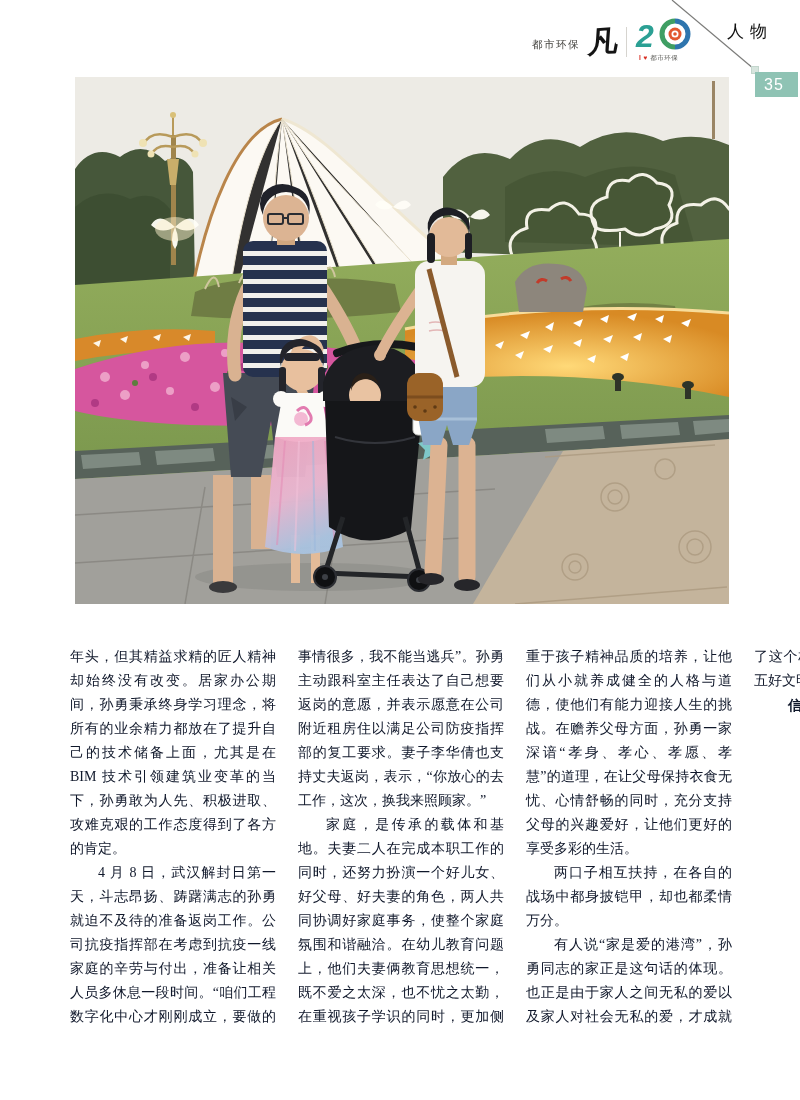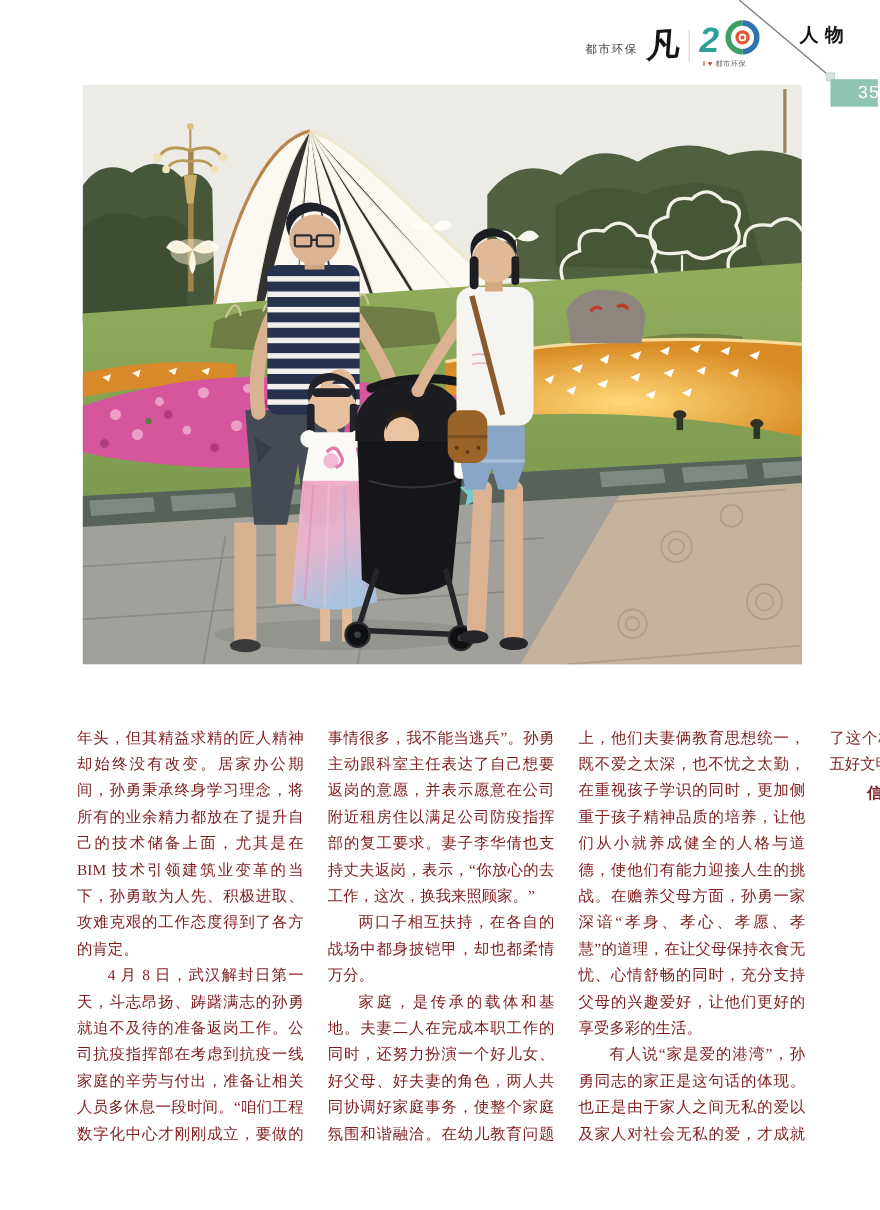--- a/index.html
+++ b/index.html
@@ -22,45 +22,45 @@
   }
   .brand-divider{width:1px;height:30px;background:#d6d4cf;}
   .logo20{position:relative;width:58px;height:52px;}
   .logo20 svg{display:block;}
   .logo-tagline{
     position:absolute;left:4px;top:38px;white-space:nowrap;
     font-size:6.5px;color:#5b5b57;letter-spacing:.5px;
   }
   .logo-tagline .red{color:#d93025;font-weight:bold;}
   .section-label{
-    position:absolute;left:727px;top:20px;font-size:17px;font-weight:bold;
+    position:absolute;left:727px;top:20px;font-size:17px;font-weight:normal;
     color:#111;letter-spacing:6px;
   }
   .callout-line{position:absolute;left:0;top:0;width:800px;height:80px;pointer-events:none;}
   .corner-square{
     position:absolute;left:751px;top:66px;width:8px;height:8px;
     background:#d7e5de;border:1px solid #c3d6cd;box-sizing:border-box;
   }
   .page-number-box{
     position:absolute;left:755px;top:72px;width:43px;height:25px;
     background:#8fc3b4;color:#ffffff;font-size:16px;line-height:25px;
-    padding-left:25px;box-sizing:border-box;letter-spacing:1px;
+    padding-left:9px;box-sizing:border-box;letter-spacing:1px;
     font-family:"Liberation Sans",sans-serif;
   }
   
   .photo{
     position:absolute;left:75px;top:77px;width:654px;height:527px;overflow:hidden;
   }
   .photo svg{display:block;}
   
   .article{
-    position:absolute;left:70px;top:660px;width:662px;height:386px;
+    position:absolute;left:70px;top:645px;width:662px;height:386px;
     column-count:3;column-gap:22px;column-fill:auto;
     font-family:"Liberation Serif",serif;
-    font-size:14px;line-height:24px;color:#7f1d1d;text-align:justify;
+    font-size:14px;line-height:24px;color:#0f172a;text-align:justify;
   }
   .article p{margin:0;text-indent:2em;}
   .article p.continuation{text-indent:0;}
   .article p.byline{
     text-indent:0;text-align:right;font-weight:bold;
     font-family:"Liberation Sans",sans-serif;font-size:14px;
   }
 </style>
 </head>
 <body>
@@ -391,17 +391,17 @@
     <path d="M354,158 a20,20 0 0 1 40,0 q4,-18 -10,-24 q-14,-8 -26,2 q-8,8 -4,22 z" fill="#1d1e24"></path>
     <rect x="352" y="156" width="8" height="30" rx="4" fill="#1d1e24"></rect>
     <rect x="390" y="156" width="7" height="26" rx="3" fill="#1d1e24"></rect>
   </g>
 </svg>
 </div>
 
 <div class="article">
   <p class="continuation">年头，但其精益求精的匠人精神却始终没有改变。居家办公期间，孙勇秉承终身学习理念，将所有的业余精力都放在了提升自己的技术储备上面，尤其是在 BIM 技术引领建筑业变革的当下，孙勇敢为人先、积极进取、攻难克艰的工作态度得到了各方的肯定。</p>
   <p>4 月 8 日，武汉解封日第一天，斗志昂扬、踌躇满志的孙勇就迫不及待的准备返岗工作。公司抗疫指挥部在考虑到抗疫一线家庭的辛劳与付出，准备让相关人员多休息一段时间。“咱们工程数字化中心才刚刚成立，要做的事情很多，我不能当逃兵”。孙勇主动跟科室主任表达了自己想要返岗的意愿，并表示愿意在公司附近租房住以满足公司防疫指挥部的复工要求。妻子李华倩也支持丈夫返岗，表示，“你放心的去工作，这次，换我来照顾家。”</p>
+  <p>家庭，是传承的载体和基地。夫妻二人在完成本职工作的同时，还努力扮演一个好儿女、好父母、好夫妻的角色，两人共同协调好家庭事务，使整个家庭氛围和谐融洽。在幼儿教育问题上，他们夫妻俩教育思想统一，既不爱之太深，也不忧之太勤，在重视孩子学识的同时，更加侧重于孩子精神品质的培养，让他们从小就养成健全的人格与道德，使他们有能力迎接人生的挑战。在赡养父母方面，孙勇一家深谙“孝身、孝心、孝愿、孝慧”的道理，在让父母保持衣食无忧、心情舒畅的同时，充分支持父母的兴趣爱好，让他们更好的享受多彩的生活。</p>
   <p>两口子相互扶持，在各自的战场中都身披铠甲，却也都柔情万分。</p>
-  <p>家庭，是传承的载体和基地。夫妻二人在完成本职工作的同时，还努力扮演一个好儿女、好父母、好夫妻的角色，两人共同协调好家庭事务，使整个家庭氛围和谐融洽。在幼儿教育问题上，他们夫妻俩教育思想统一，既不爱之太深，也不忧之太勤，在重视孩子学识的同时，更加侧重于孩子精神品质的培养，让他们从小就养成健全的人格与道德，使他们有能力迎接人生的挑战。在赡养父母方面，孙勇一家深谙“孝身、孝心、孝愿、孝慧”的道理，在让父母保持衣食无忧、心情舒畅的同时，充分支持父母的兴趣爱好，让他们更好的享受多彩的生活。</p>
   <p>有人说“家是爱的港湾”，孙勇同志的家正是这句话的体现。也正是由于家人之间无私的爱以及家人对社会无私的爱，才成就了这个极其平凡却又很不一般的五好文明家庭。</p>
   <p class="byline">信息开发部 工程数字化中心</p>
 </div>
 
 </body></html>

